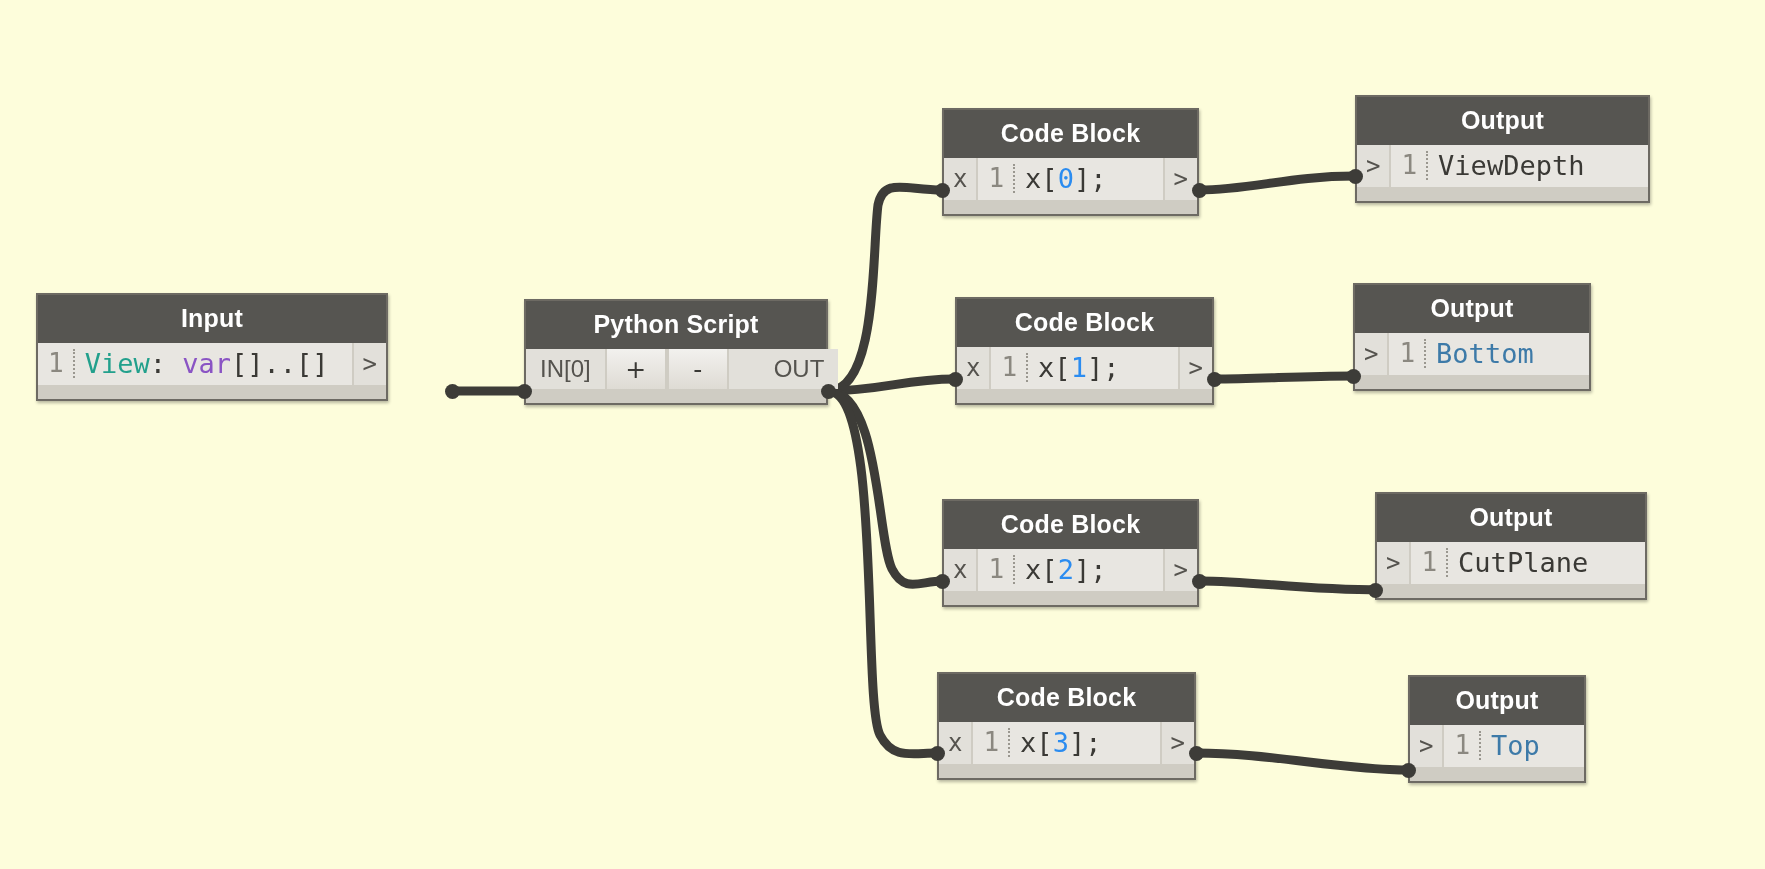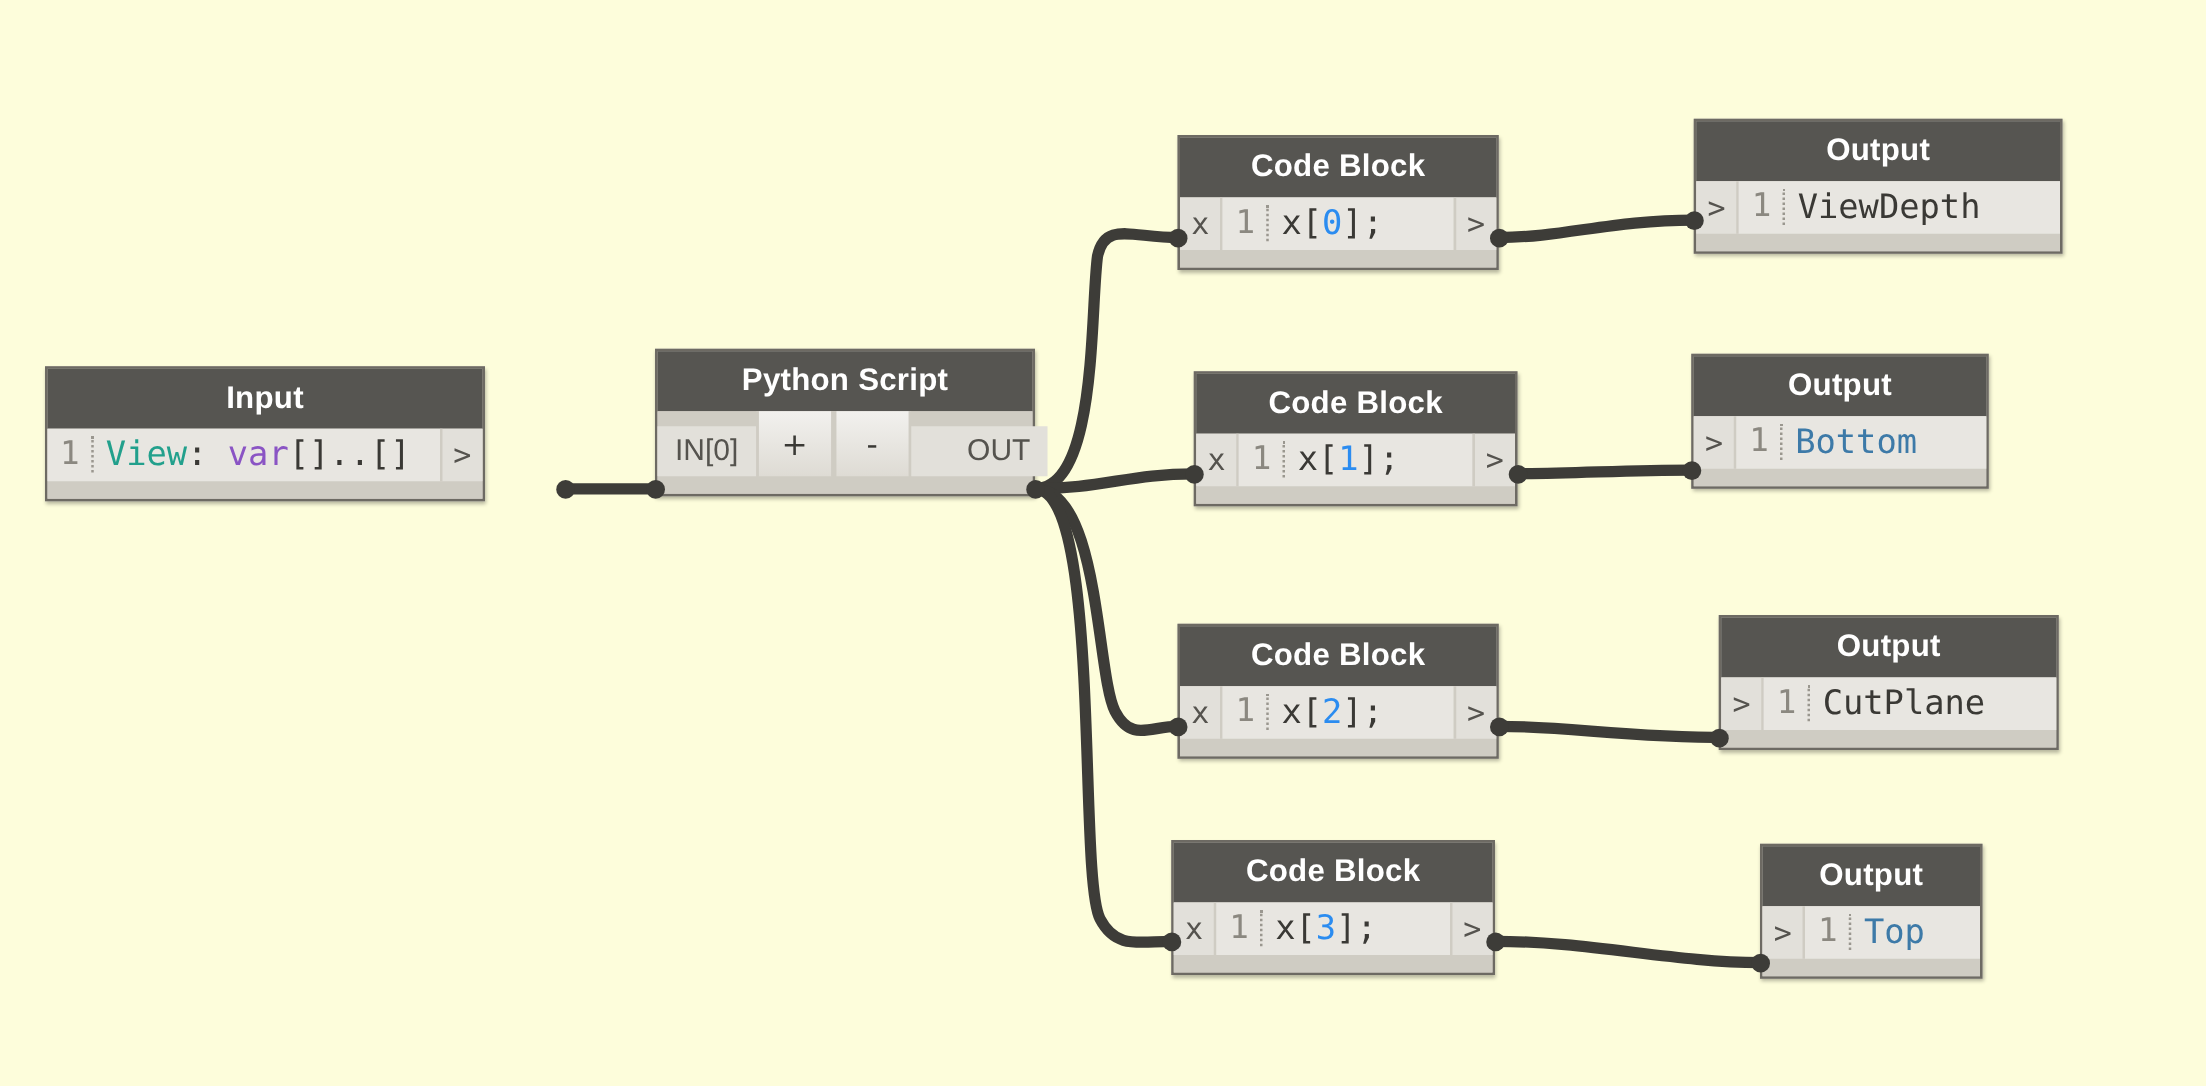--- a/index.html
+++ b/index.html
@@ -122,21 +122,20 @@
   .pylabel {
     background: #e2e0da;
     color: #55534e;
     font-family: "Liberation Sans", sans-serif;
     font-size: 24px;
     display: flex;
     align-items: center;
     justify-content: center;
     padding: 6px 14px;
     flex: 0 0 auto;
-    margin-top: 12px;
   }
 
   
   .nub {
     position: absolute;
     width: 15px;
     height: 15px;
     background: #3d3c38;
     border-radius: 50%;
     z-index: 5;
@@ -176,21 +175,21 @@
       <div class="cell">
         <span class="lineno">1</span>
         <span class="code"><span class="tok-teal">View</span><span class="tok-plain">: </span><span class="tok-purple">var</span><span class="tok-plain">[]..[]</span></span>
       </div>
       <div class="port port-out">&gt;</div>
     </div>
     <div class="node-foot"></div>
   </div>
   <div class="nub" style="left:445px; top:384px;"></div>
 
-  <div class="node" style="left:524px; top:279px; width:304px;">
+  <div class="node" style="left:524px; top:299px; width:304px;">
     <div class="node-header">Python Script</div>
     <div class="node-body">
       <div class="pylabel">IN[0]</div>
       <div class="pybtn">+</div>
       <div class="pybtn">-</div>
       <div class="pylabel" style="flex:1 1 auto;padding-left:45px;">OUT</div>
     </div>
     <div class="node-foot"></div>
   </div>
   <div class="nub" style="left:517px; top:384px;"></div>

